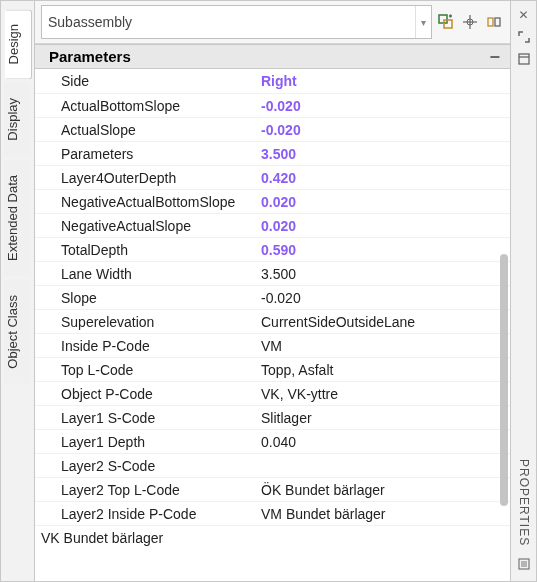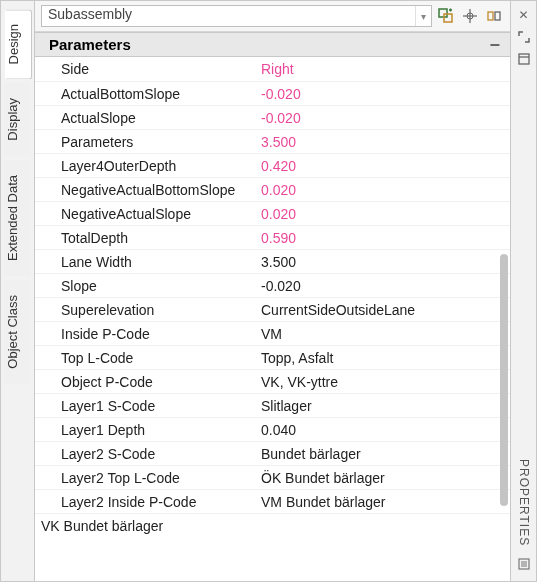--- a/index.html
+++ b/index.html
@@ -57,24 +57,24 @@
     display: flex;
     align-items: center;
     padding: 4px 6px;
     gap: 4px;
     background: #f6f6f6;
     border-bottom: 1px solid #d6d6d6;
   }
   .combo {
     flex: 1;
     display: flex;
-    align-items: flex-start;
+    align-items: center;
     background: #fff;
     border: 1px solid #bfbfbf;
-    height: 22px;
+    height: 34px;
   }
   .combo span.value {
     flex: 1;
     padding: 0 6px;
     color: #444;
     font-size: 14px;
   }
   .combo .dd {
     width: 16px;
     text-align: center;
@@ -126,21 +126,21 @@
   .cell-name {
     width: 220px;
     padding: 3px 4px 3px 26px;
     color: #222;
   }
   .cell-value {
     flex: 1;
     padding: 3px 6px;
     color: #222;
   }
-  .cell-value.readonly { color: #ec4899; }
+  .cell-value.readonly { color: #8b5cf6; font-weight: bold; }
   .right-gutter {
     width: 26px;
     background: #f2f2f2;
     border-left: 1px solid #c8c8c8;
     display: flex;
     flex-direction: column;
     align-items: center;
   }
   .right-icons {
     display:flex;
@@ -291,21 +291,20 @@
         <div class="row">
           <div class="cell-name">Layer1 S-Code</div>
           <div class="cell-value">Slitlager</div>
         </div>
         <div class="row">
           <div class="cell-name">Layer1 Depth</div>
           <div class="cell-value">0.040</div>
         </div>
         <div class="row">
           <div class="cell-name">Layer2 S-Code</div>
-          <div class="cell-value">Bundet bärlager</div>
         </div>
         <div class="row">
           <div class="cell-name">Layer2 Top L-Code</div>
           <div class="cell-value">ÖK Bundet bärlager</div>
         </div>
         <div class="row">
           <div class="cell-name">Layer2 Inside P-Code</div>
           <div class="cell-value">VM Bundet bärlager</div>
         </div>
         <div class="row">

